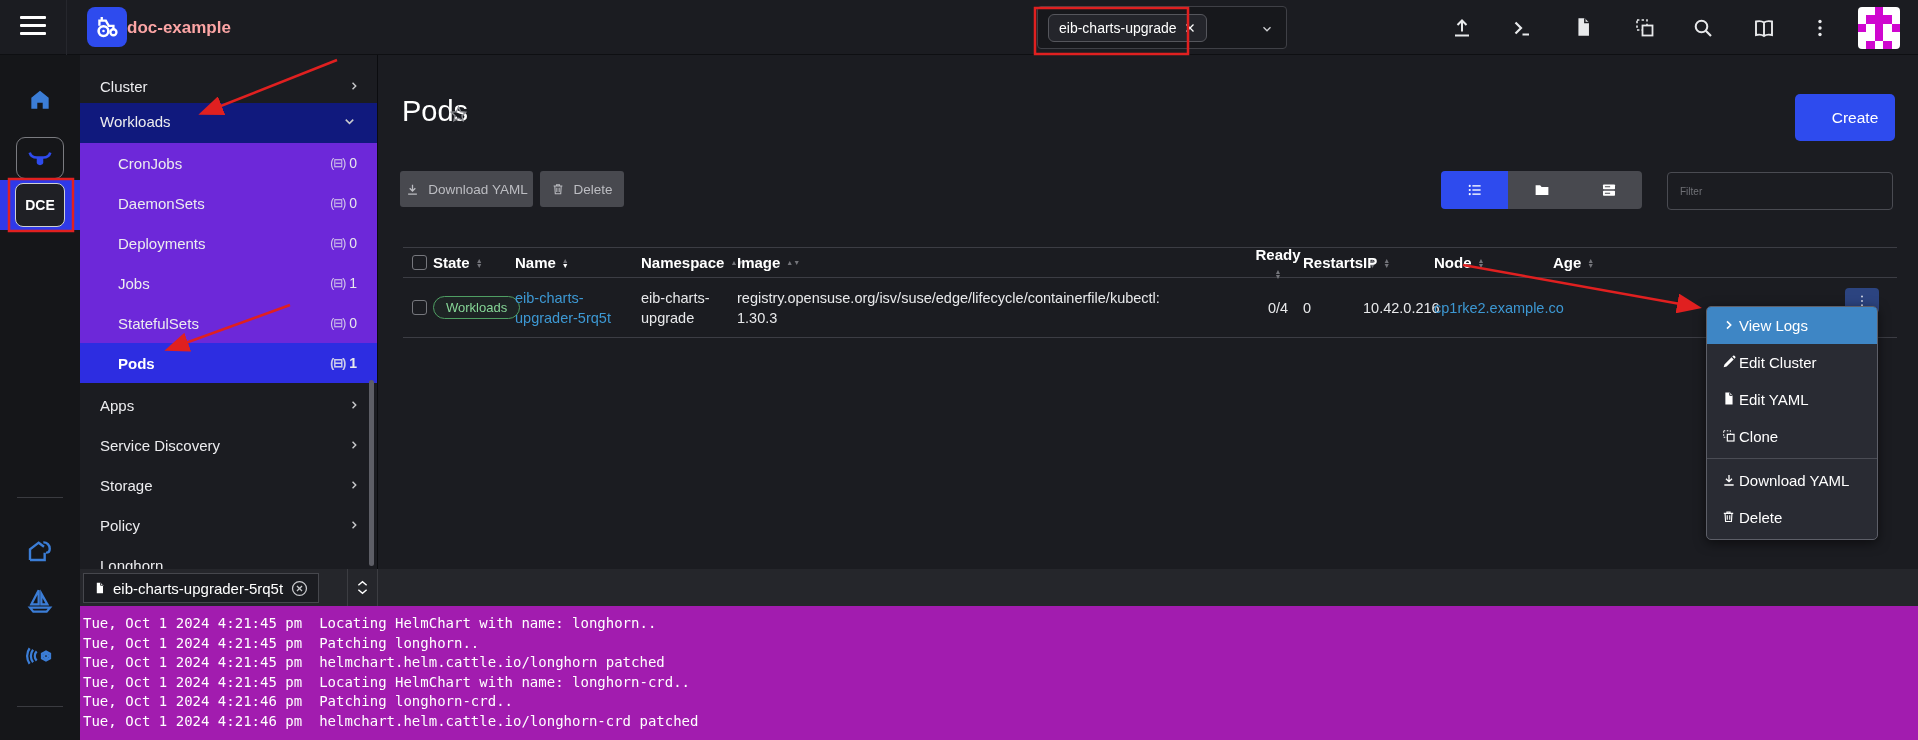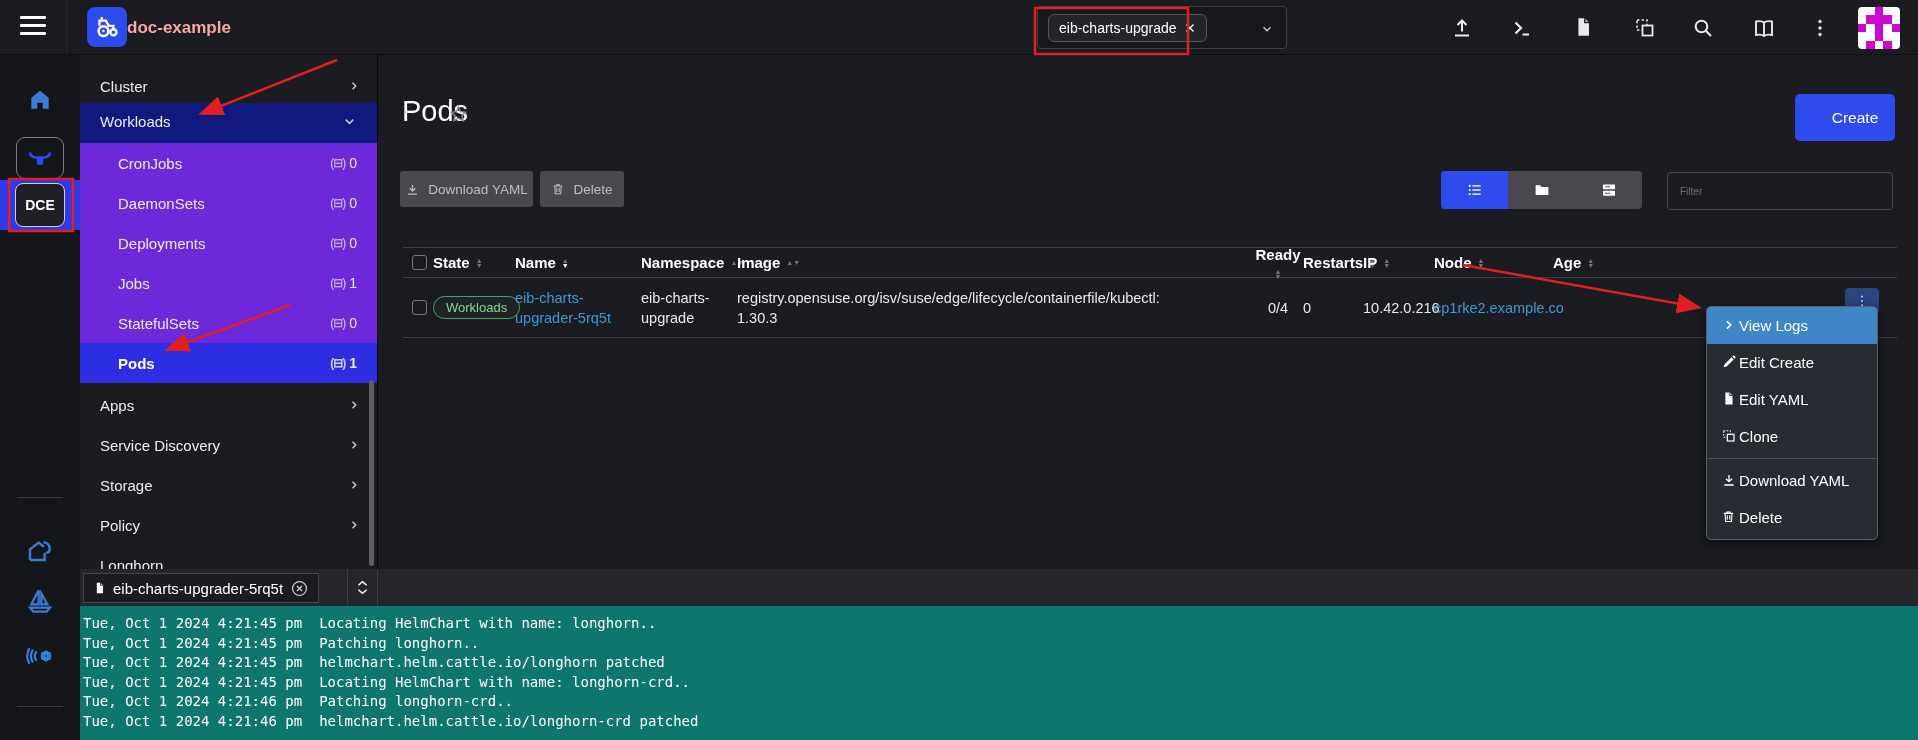--- a/index.html
+++ b/index.html
@@ -85,21 +85,21 @@
   .mi .mico { width:18px; height:18px; color:#fff; flex:none; }
   .mi.hl { background:#3e86c5; border-radius:4px 4px 0 0; }
   .mdiv { height:1px; background:#4a4c54; margin:3px 0; }
 
   
   .panel { position:absolute; left:80px; top:569px; width:1838px; height:171px; z-index:6; }
   .tabbar { position:absolute; left:0; top:0; width:100%; height:37px; background:#25262b; }
   .tab { position:absolute; left:3px; top:4px; height:30px; display:flex; align-items:center; gap:7px; padding:0 9px; background:#1b1c21; border:1px solid #46474d; font-size:15px; color:#fff; cursor:pointer; }
   .tab .close { width:19px; height:19px; color:#c9cacd; }
   .panel-exp { position:absolute; left:267px; top:0; width:31px; height:37px; border-left:1px solid #3c3d42; border-right:1px solid #3c3d42; display:flex; flex-direction:column; align-items:center; justify-content:center; gap:1px; color:#fff; cursor:pointer; }
-  .logarea { position:absolute; left:0; top:37px; width:100%; height:134px; background:#0f766e; padding:8px 0 0 3px; font-family:"DejaVu Sans Mono", monospace; font-size:14px; line-height:19.5px; color:#fff; }
+  .logarea { position:absolute; left:0; top:37px; width:100%; height:134px; background:#a21caf; padding:8px 0 0 3px; font-family:"DejaVu Sans Mono", monospace; font-size:14px; line-height:19.5px; color:#fff; }
   .log-line { white-space:pre; }
   .log-line .msg { margin-left:17px; }
 
   
   .annot { position:absolute; left:0; top:0; width:1918px; height:740px; z-index:30; pointer-events:none; }
 </style>
 </head>
 <body>
 
 <div class="app">
@@ -495,21 +495,21 @@
           </svg>
         </span>
       <span>View Logs</span>
     </div>
     <div class="mi">
       <span class="mico">
           <svg width="16" height="16" viewBox="0 0 24 24" fill="currentColor">
             <path d="M4 20l1.2-4.4L15.8 5l3.2 3.2L8.4 18.8zM17 3.8l3.2 3.2 1.1-1.1a1.5 1.5 0 000-2.1l-1.1-1.1a1.5 1.5 0 00-2.1 0z"></path>
           </svg>
         </span>
-      <span>Edit Create</span>
+      <span>Edit Cluster</span>
     </div>
     <div class="mi">
       <span class="mico">
           <svg width="15" height="15" viewBox="0 0 24 24">
             <path d="M7 2.5h7l4.5 4.5v14.5H7z" fill="currentColor"></path>
             <path d="M14 2.5V7h4.5" stroke="#292b33" stroke-width="1.6" fill="none"></path>
           </svg>
         </span>
       <span>Edit YAML</span>
     </div>

